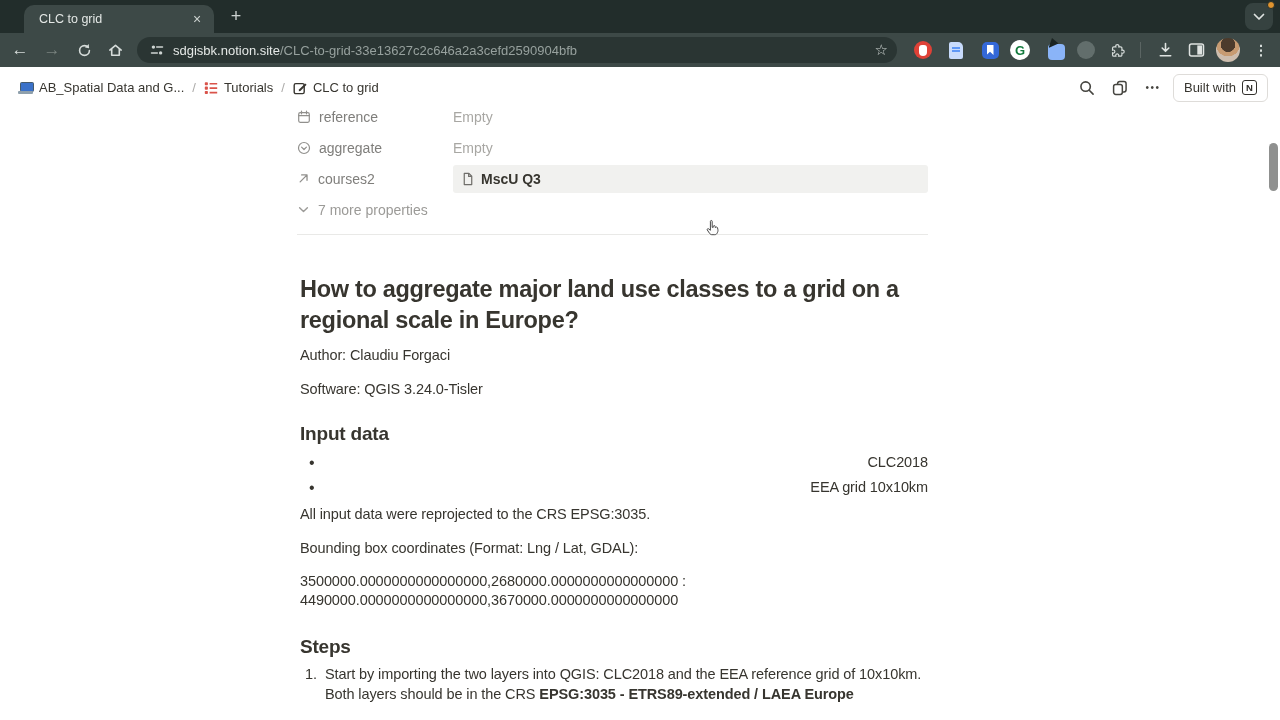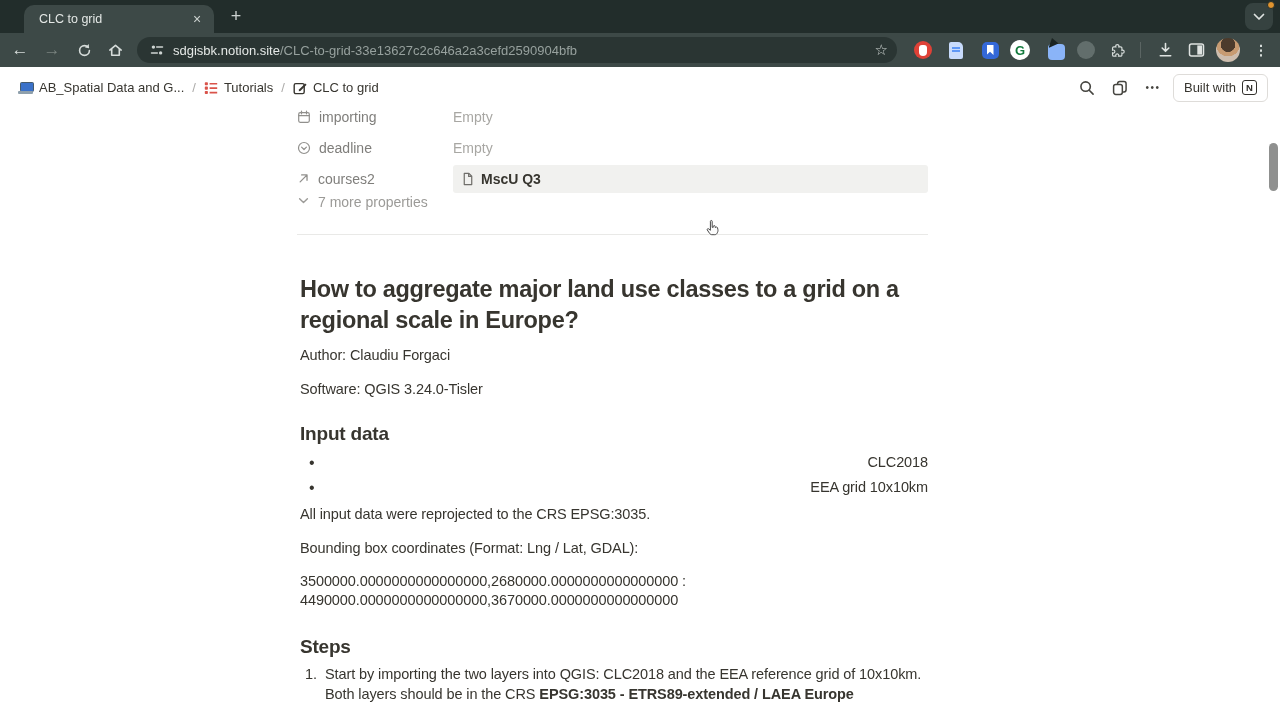--- a/index.html
+++ b/index.html
@@ -73,21 +73,21 @@
            font-weight:800; display:flex; align-items:center; justify-content:center; color:#32302c; }
 
   
   .props { position:absolute; left:297px; top:101px; width:631px; font-size:14px; }
   .prow { height:31px; display:flex; align-items:center; }
   .plabel { width:156px; display:flex; align-items:center; gap:8px; color:#7f7e7b; flex:none; }
   .plabel svg { flex:none; }
   .pempty { color:#a8a7a3; }
   .prel { flex:1; height:28px; background:#f1f1ef; border-radius:3px; display:flex;
           align-items:center; gap:6px; padding:0 8px; color:#37352f; font-weight:700; }
-  .pmore { height:31px; display:flex; align-items:flex-start; gap:8px; color:#9b9a97; margin-top:0; }
+  .pmore { height:31px; display:flex; align-items:center; gap:8px; color:#9b9a97; margin-top:0; }
   .pdivider { border-top:1px solid #e9e9e7; margin-top:9px; }
 
   
   .article { position:absolute; left:300px; top:274px; width:628px; color:#37352f; }
   .article h1 { font-size:23.5px; line-height:31px; font-weight:700; letter-spacing:-0.3px; }
   .article h2 { font-size:19px; line-height:24px; font-weight:700; letter-spacing:-0.2px; }
   .article p, .article li { font-size:14.5px; line-height:20px; letter-spacing:-0.1px; }
   .mt-author { margin-top:9px; } .mt-sm { margin-top:14px; } .mt-h2 { margin-top:23px; }
   .blist { list-style:none; margin-top:4px; }
   .blist li { line-height:25px; padding-left:25px; position:relative;text-align:right; }
@@ -238,32 +238,32 @@
   </div>
 </div>
 
 <div class="props">
   <div class="prow">
     <span class="plabel">
       <svg width="14" height="14" viewBox="0 0 14 14">
         <rect x="1.7" y="2.7" width="10.6" height="9.6" rx="1.5" fill="none" stroke="#91908d" stroke-width="1.2"></rect>
         <path d="M4.5 1.1v2.7M9.5 1.1v2.7M1.7 5.7h10.6" stroke="#91908d" stroke-width="1.2" stroke-linecap="round"></path>
       </svg>
-      <span>importing</span>
+      <span>reference</span>
     </span>
     <span class="pempty">Empty</span>
   </div>
 
   <div class="prow">
     <span class="plabel">
       <svg width="14" height="14" viewBox="0 0 14 14">
         <circle cx="7" cy="7" r="5.5" fill="none" stroke="#91908d" stroke-width="1.2"></circle>
         <path d="M4.6 6.1L7 8.5l2.4-2.4" fill="none" stroke="#91908d" stroke-width="1.2" stroke-linecap="round" stroke-linejoin="round"></path>
       </svg>
-      <span>deadline</span>
+      <span>aggregate</span>
     </span>
     <span class="pempty">Empty</span>
   </div>
 
   <div class="prow">
     <span class="plabel">
       <svg width="13" height="13" viewBox="0 0 14 14">
         <path d="M3.4 10.6l7.2-7.2M5 3.2h5.8V9" fill="none" stroke="#91908d" stroke-width="1.4" stroke-linecap="round" stroke-linejoin="round"></path>
       </svg>
       <span>courses2</span>

